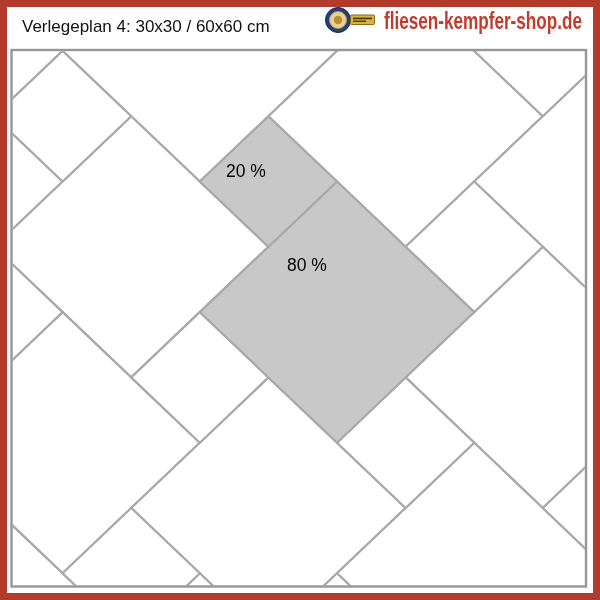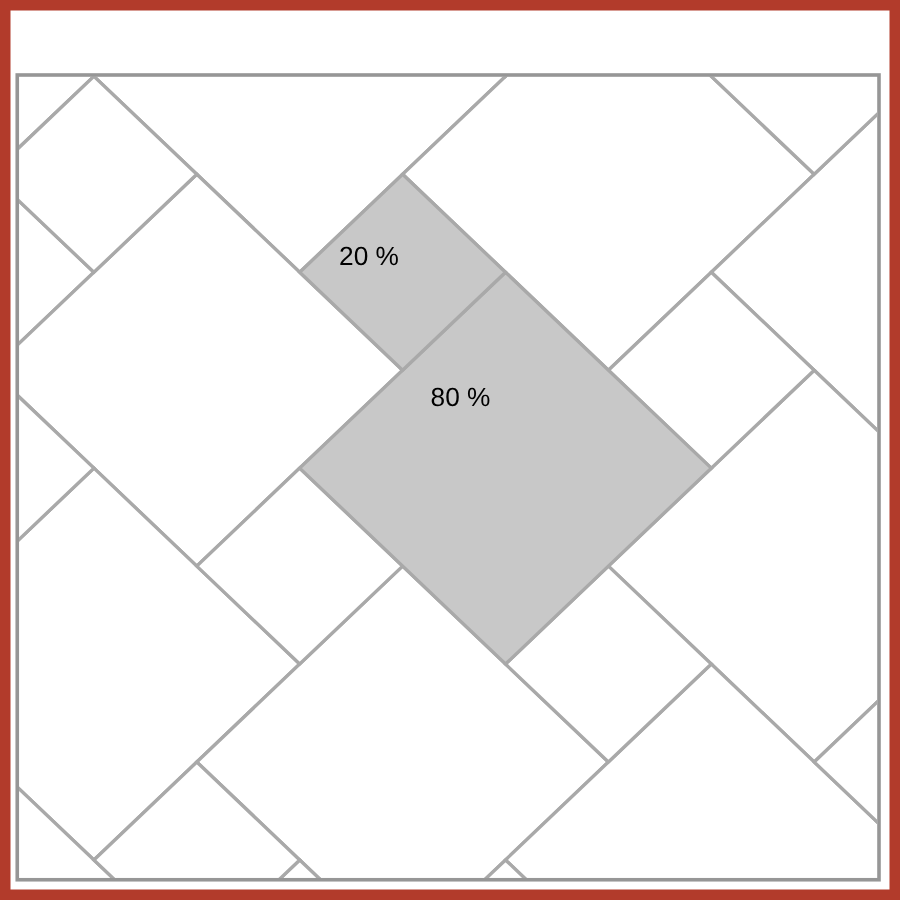--- a/index.html
+++ b/index.html
@@ -22,20 +22,36 @@
   .tile{fill:#fff;stroke:var(--tile-line,#a9a9a9);stroke-width:2.2;stroke-linejoin:miter;}
   .tile.hl{fill:var(--tile-highlight,#c8c8c8);}
   .frame{fill:none;stroke:var(--frame-line,#969696);stroke-width:2.4;}
   .share-label{font-family:"Liberation Sans",sans-serif;font-size:17.5px;fill:#000;text-anchor:middle;dominant-baseline:middle;}
 </style>
 </head>
 <body>
 
 <div class="page">
 
+  <div class="header">
+    <span class="title">Verlegeplan 4: 30x30 / 60x60 cm</span>
+    <div class="brand">
+      <svg class="seal" width="54" height="32" viewBox="0 0 54 32">
+        <circle class="seal-outer" cx="14" cy="16" r="12.5"></circle>
+        <circle class="seal-inner" cx="14" cy="16" r="8.5"></circle>
+        <circle class="seal-core" cx="14" cy="16" r="4.2"></circle>
+        <rect class="seal-banner" x="26.5" y="11" width="24" height="9.5" rx="1"></rect>
+        <rect class="seal-banner-line" x="29" y="13.6" width="19" height="1.7"></rect>
+        <rect class="seal-banner-line" x="29" y="16.6" width="13" height="1.4"></rect>
+      </svg>
+      <svg class="brand-svg" width="204" height="32" viewBox="0 0 204 32">
+        <text class="brand-text" x="2" y="24" textLength="198" lengthAdjust="spacingAndGlyphs">fliesen-kempfer-shop.de</text>
+      </svg>
+    </div>
+  </div>
 
   <svg id="plan-svg" width="600" height="600" viewBox="0 0 600 600">
     <defs>
       <clipPath id="planclip">
           <rect x="12.7" y="51.2" width="572" height="534.2"></rect>
         </clipPath>
     </defs>
     <g id="tiles" clip-path="url(#planclip)">
         <polygon points="-74.6,-602.1 62.6,-471.5 -74.6,-340.9 -211.8,-471.5" class="tile"></polygon>
         <polygon points="-143.2,-667.4 -74.6,-602.1 -143.2,-536.8 -211.8,-602.1" class="tile"></polygon>

